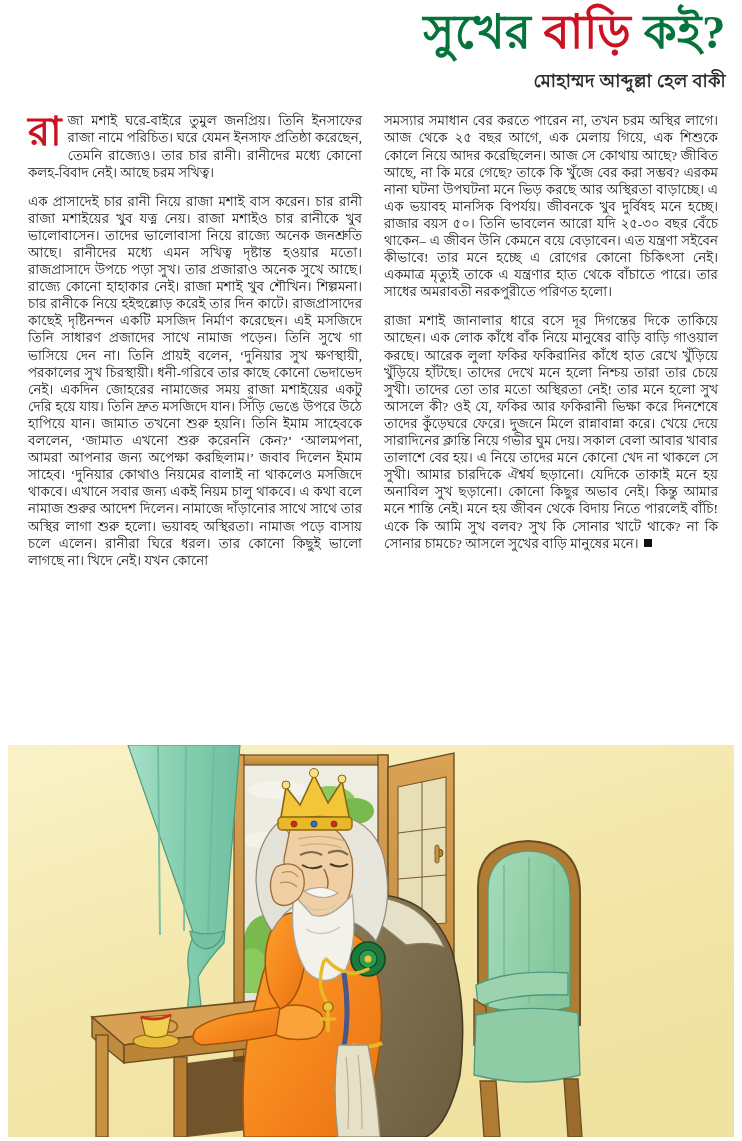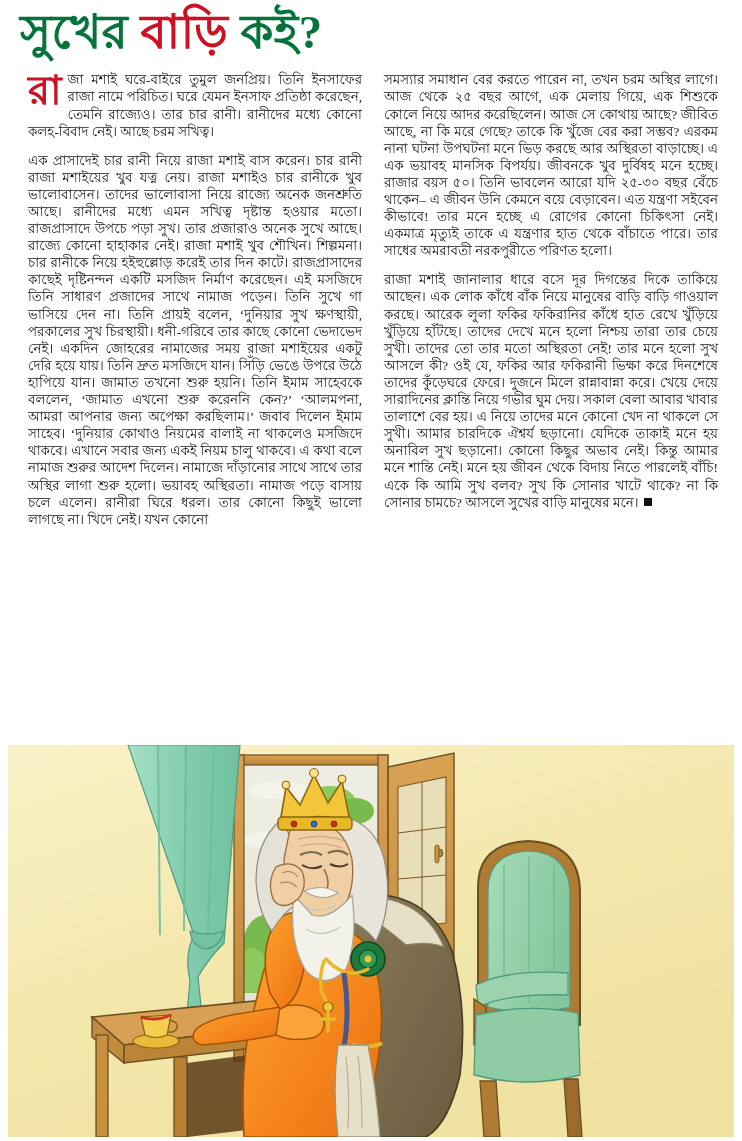--- a/index.html
+++ b/index.html
@@ -13,21 +13,21 @@
     height: 1141px;
     font-family: "Liberation Serif", "DejaVu Serif", serif;
     color: #111111;
     position: relative;
     overflow: hidden;
   }
 
   
   .article-header {
     padding: 8px 16px 2px 20px;
-    text-align: left;
+    text-align: right;
   }
   .headline {
     font-size: 47px;
     line-height: 1.05;
     font-weight: bold;
     letter-spacing: 0.5px;
     margin: 0;
     white-space: nowrap;
   }
   .headline .w-green { color: #05743c; }
@@ -91,20 +91,21 @@
     width: 100%;
     height: 100%;
     display: block;
   }
 </style>
 </head>
 <body>
 
 <div class="article-header">
   <h1 class="headline"><span class="w-green">সুখের</span> <span class="w-red">বাড়ি</span> <span class="w-green">কই?</span></h1>
+  <p class="byline">মোহাম্মদ আব্দুল্লা হেল বাকী</p>
 </div>
 
 <div class="article-body">
 
   <div class="col">
     <p><span class="dropcap">রা</span><span>জা মশাই ঘরে-বাইরে তুমুল জনপ্রিয়। তিনি ইনসাফের রাজা নামে পরিচিত। ঘরে যেমন ইনসাফ প্রতিষ্ঠা করেছেন, তেমনি রাজ্যেও। তার চার রানী। রানীদের মধ্যে কোনো কলহ-বিবাদ নেই। আছে চরম সখিত্ব।</span></p>
     <p><span>এক প্রাসাদেই চার রানী নিয়ে রাজা মশাই বাস করেন। চার রানী রাজা মশাইয়ের খুব যত্ন নেয়। রাজা মশাইও চার রানীকে খুব ভালোবাসেন। তাদের ভালোবাসা নিয়ে রাজ্যে অনেক জনশ্রুতি আছে। রানীদের মধ্যে এমন সখিত্ব দৃষ্টান্ত হওয়ার মতো। রাজপ্রাসাদে উপচে পড়া সুখ। তার প্রজারাও অনেক সুখে আছে। রাজ্যে কোনো হাহাকার নেই। রাজা মশাই খুব শৌখিন। শিল্পমনা। চার রানীকে নিয়ে হইহুল্লোড় করেই তার দিন কাটে। রাজপ্রাসাদের কাছেই দৃষ্টিনন্দন একটি মসজিদ নির্মাণ করেছেন। এই মসজিদে তিনি সাধারণ প্রজাদের সাথে নামাজ পড়েন। তিনি সুখে গা ভাসিয়ে দেন না। তিনি প্রায়ই বলেন, ‘দুনিয়ার সুখ ক্ষণস্থায়ী, পরকালের সুখ চিরস্থায়ী। ধনী-গরিবে তার কাছে কোনো ভেদাভেদ নেই। একদিন জোহরের নামাজের সময় রাজা মশাইয়ের একটু দেরি হয়ে যায়। তিনি দ্রুত মসজিদে যান। সিঁড়ি ভেঙে উপরে উঠে হাপিয়ে যান। জামাত তখনো শুরু হয়নি। তিনি ইমাম সাহেবকে বললেন, ‘জামাত এখনো শুরু করেননি কেন?’ ‘আলমপনা, আমরা আপনার জন্য অপেক্ষা করছিলাম।’ জবাব দিলেন ইমাম সাহেব। ‘দুনিয়ার কোথাও নিয়মের বালাই না থাকলেও মসজিদে থাকবে। এখানে সবার জন্য একই নিয়ম চালু থাকবে। এ কথা বলে নামাজ শুরুর আদেশ দিলেন। নামাজে দাঁড়ানোর সাথে সাথে তার অস্থির লাগা শুরু হলো। ভয়াবহ অস্থিরতা। নামাজ পড়ে বাসায় চলে এলেন। রানীরা ঘিরে ধরল। তার কোনো কিছুই ভালো লাগছে না। খিদে নেই। যখন কোনো</span></p>
   </div>
 
   <div class="col">

